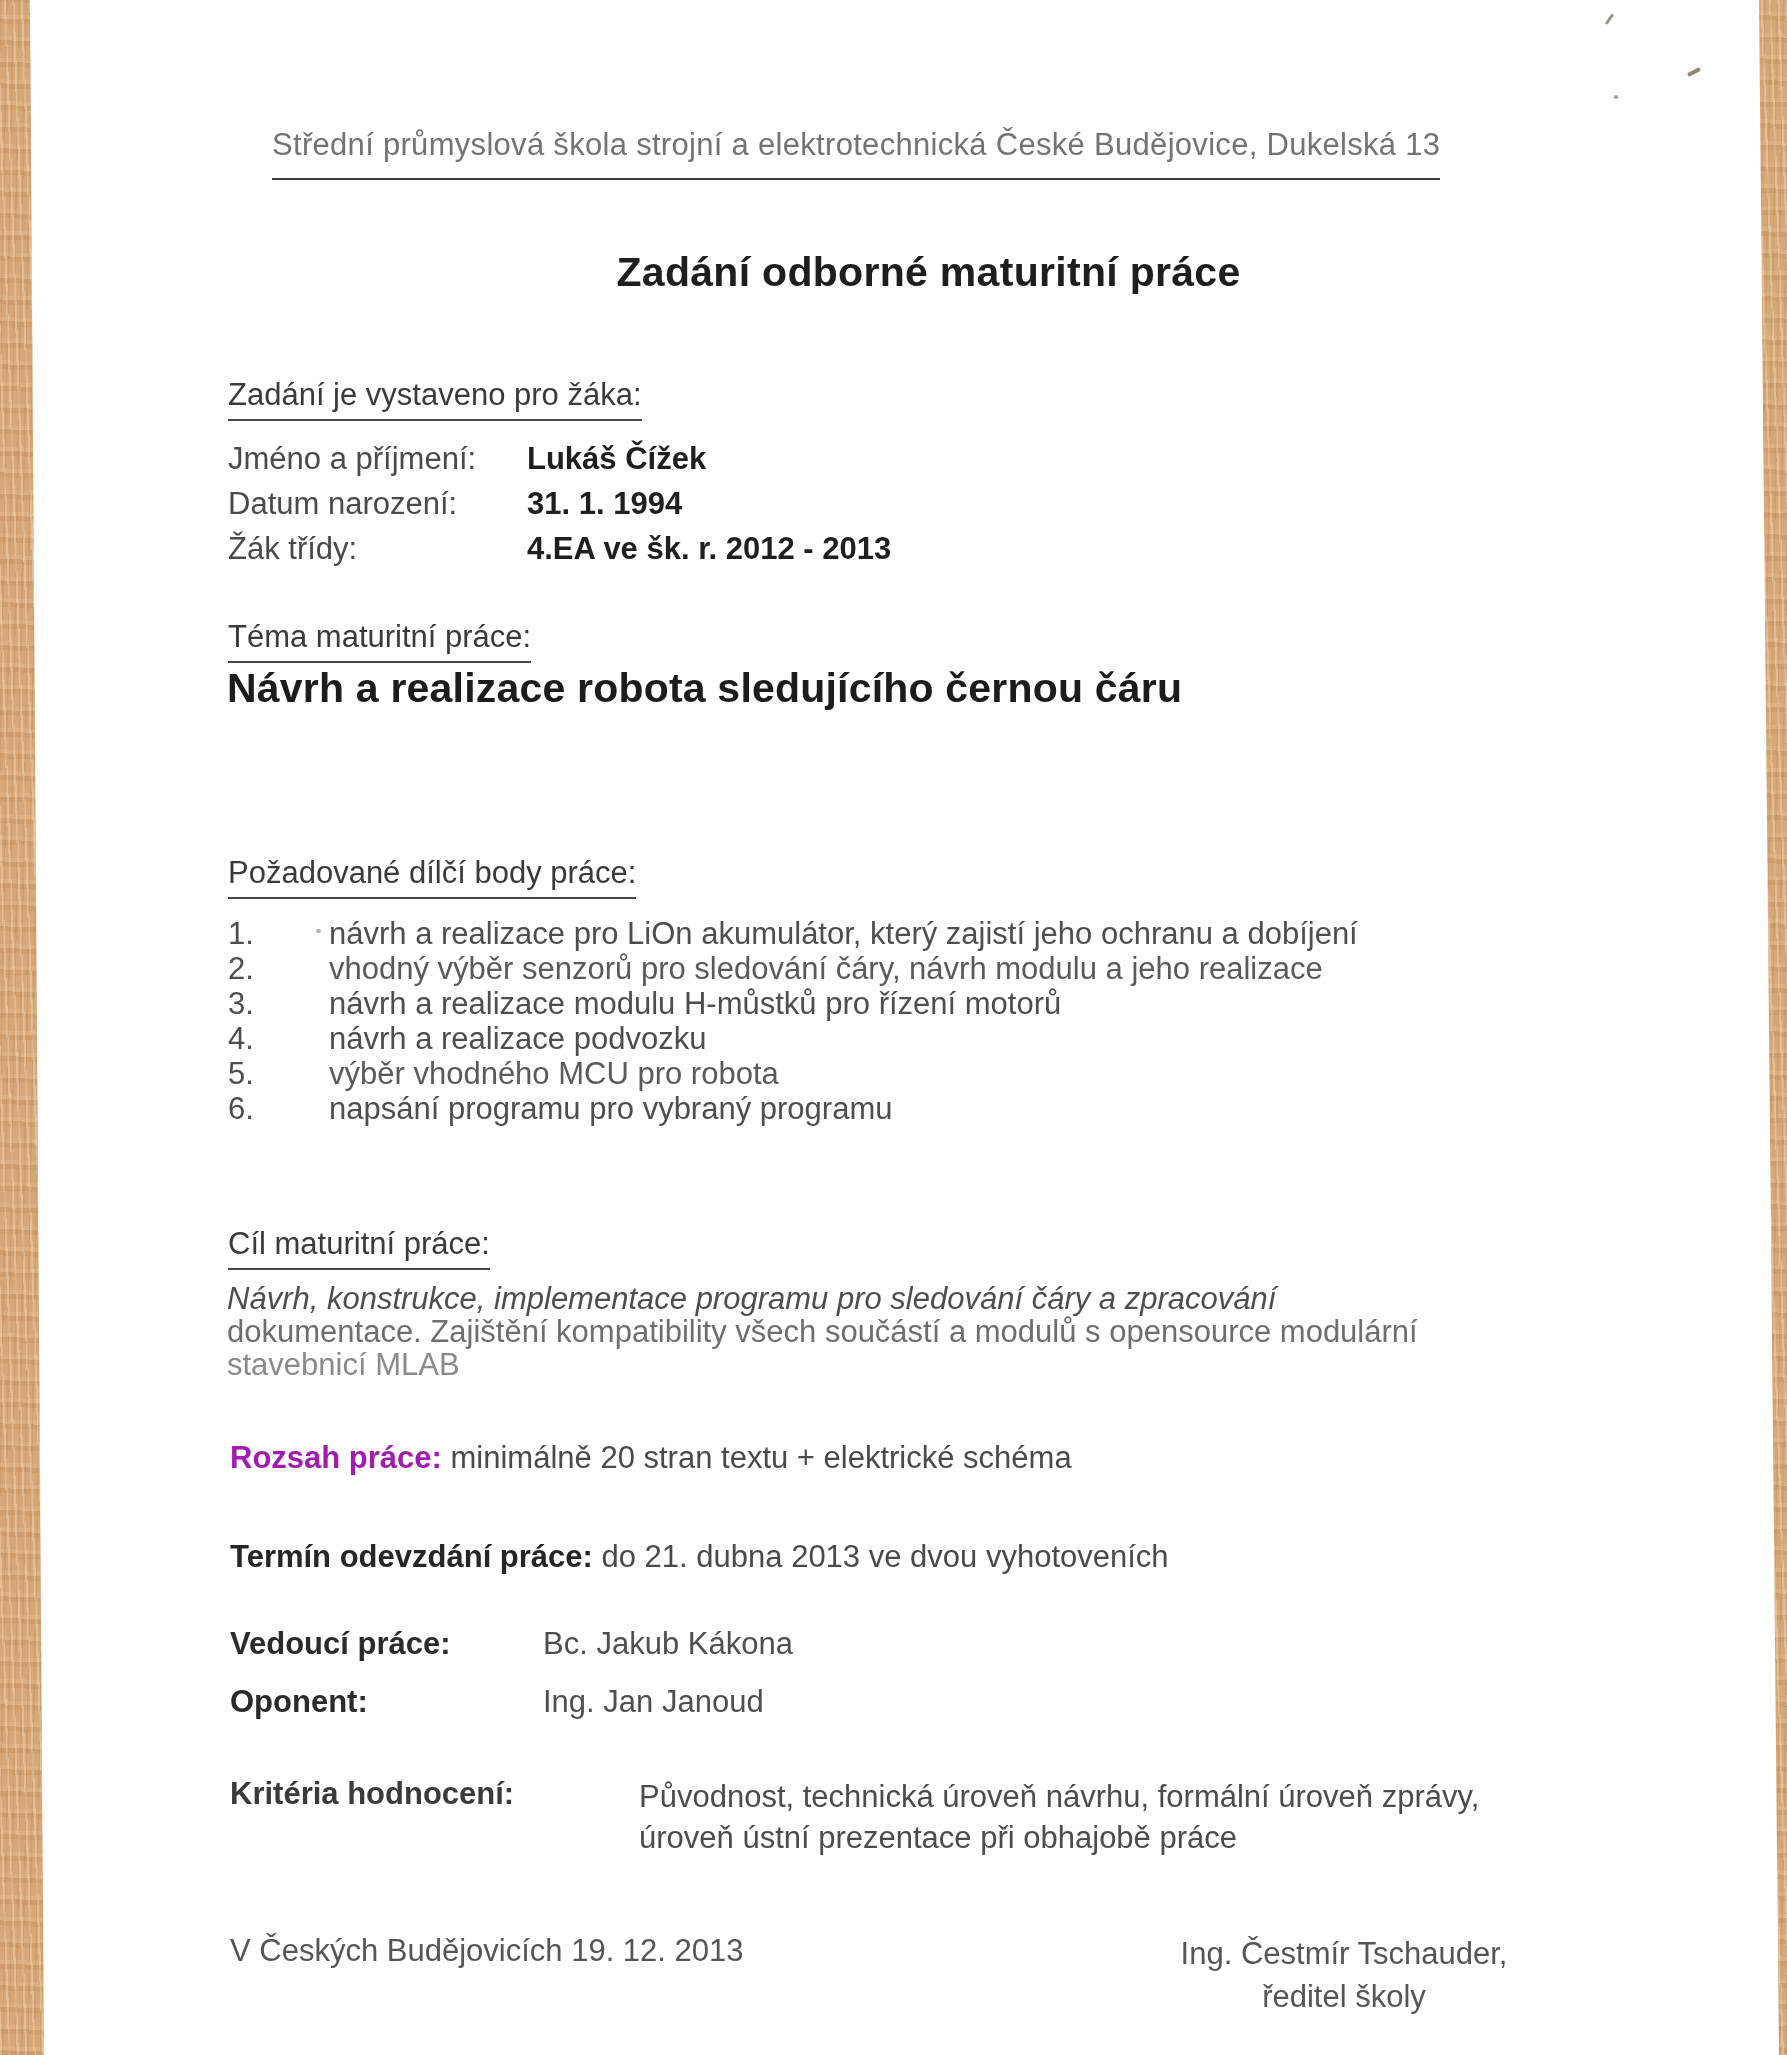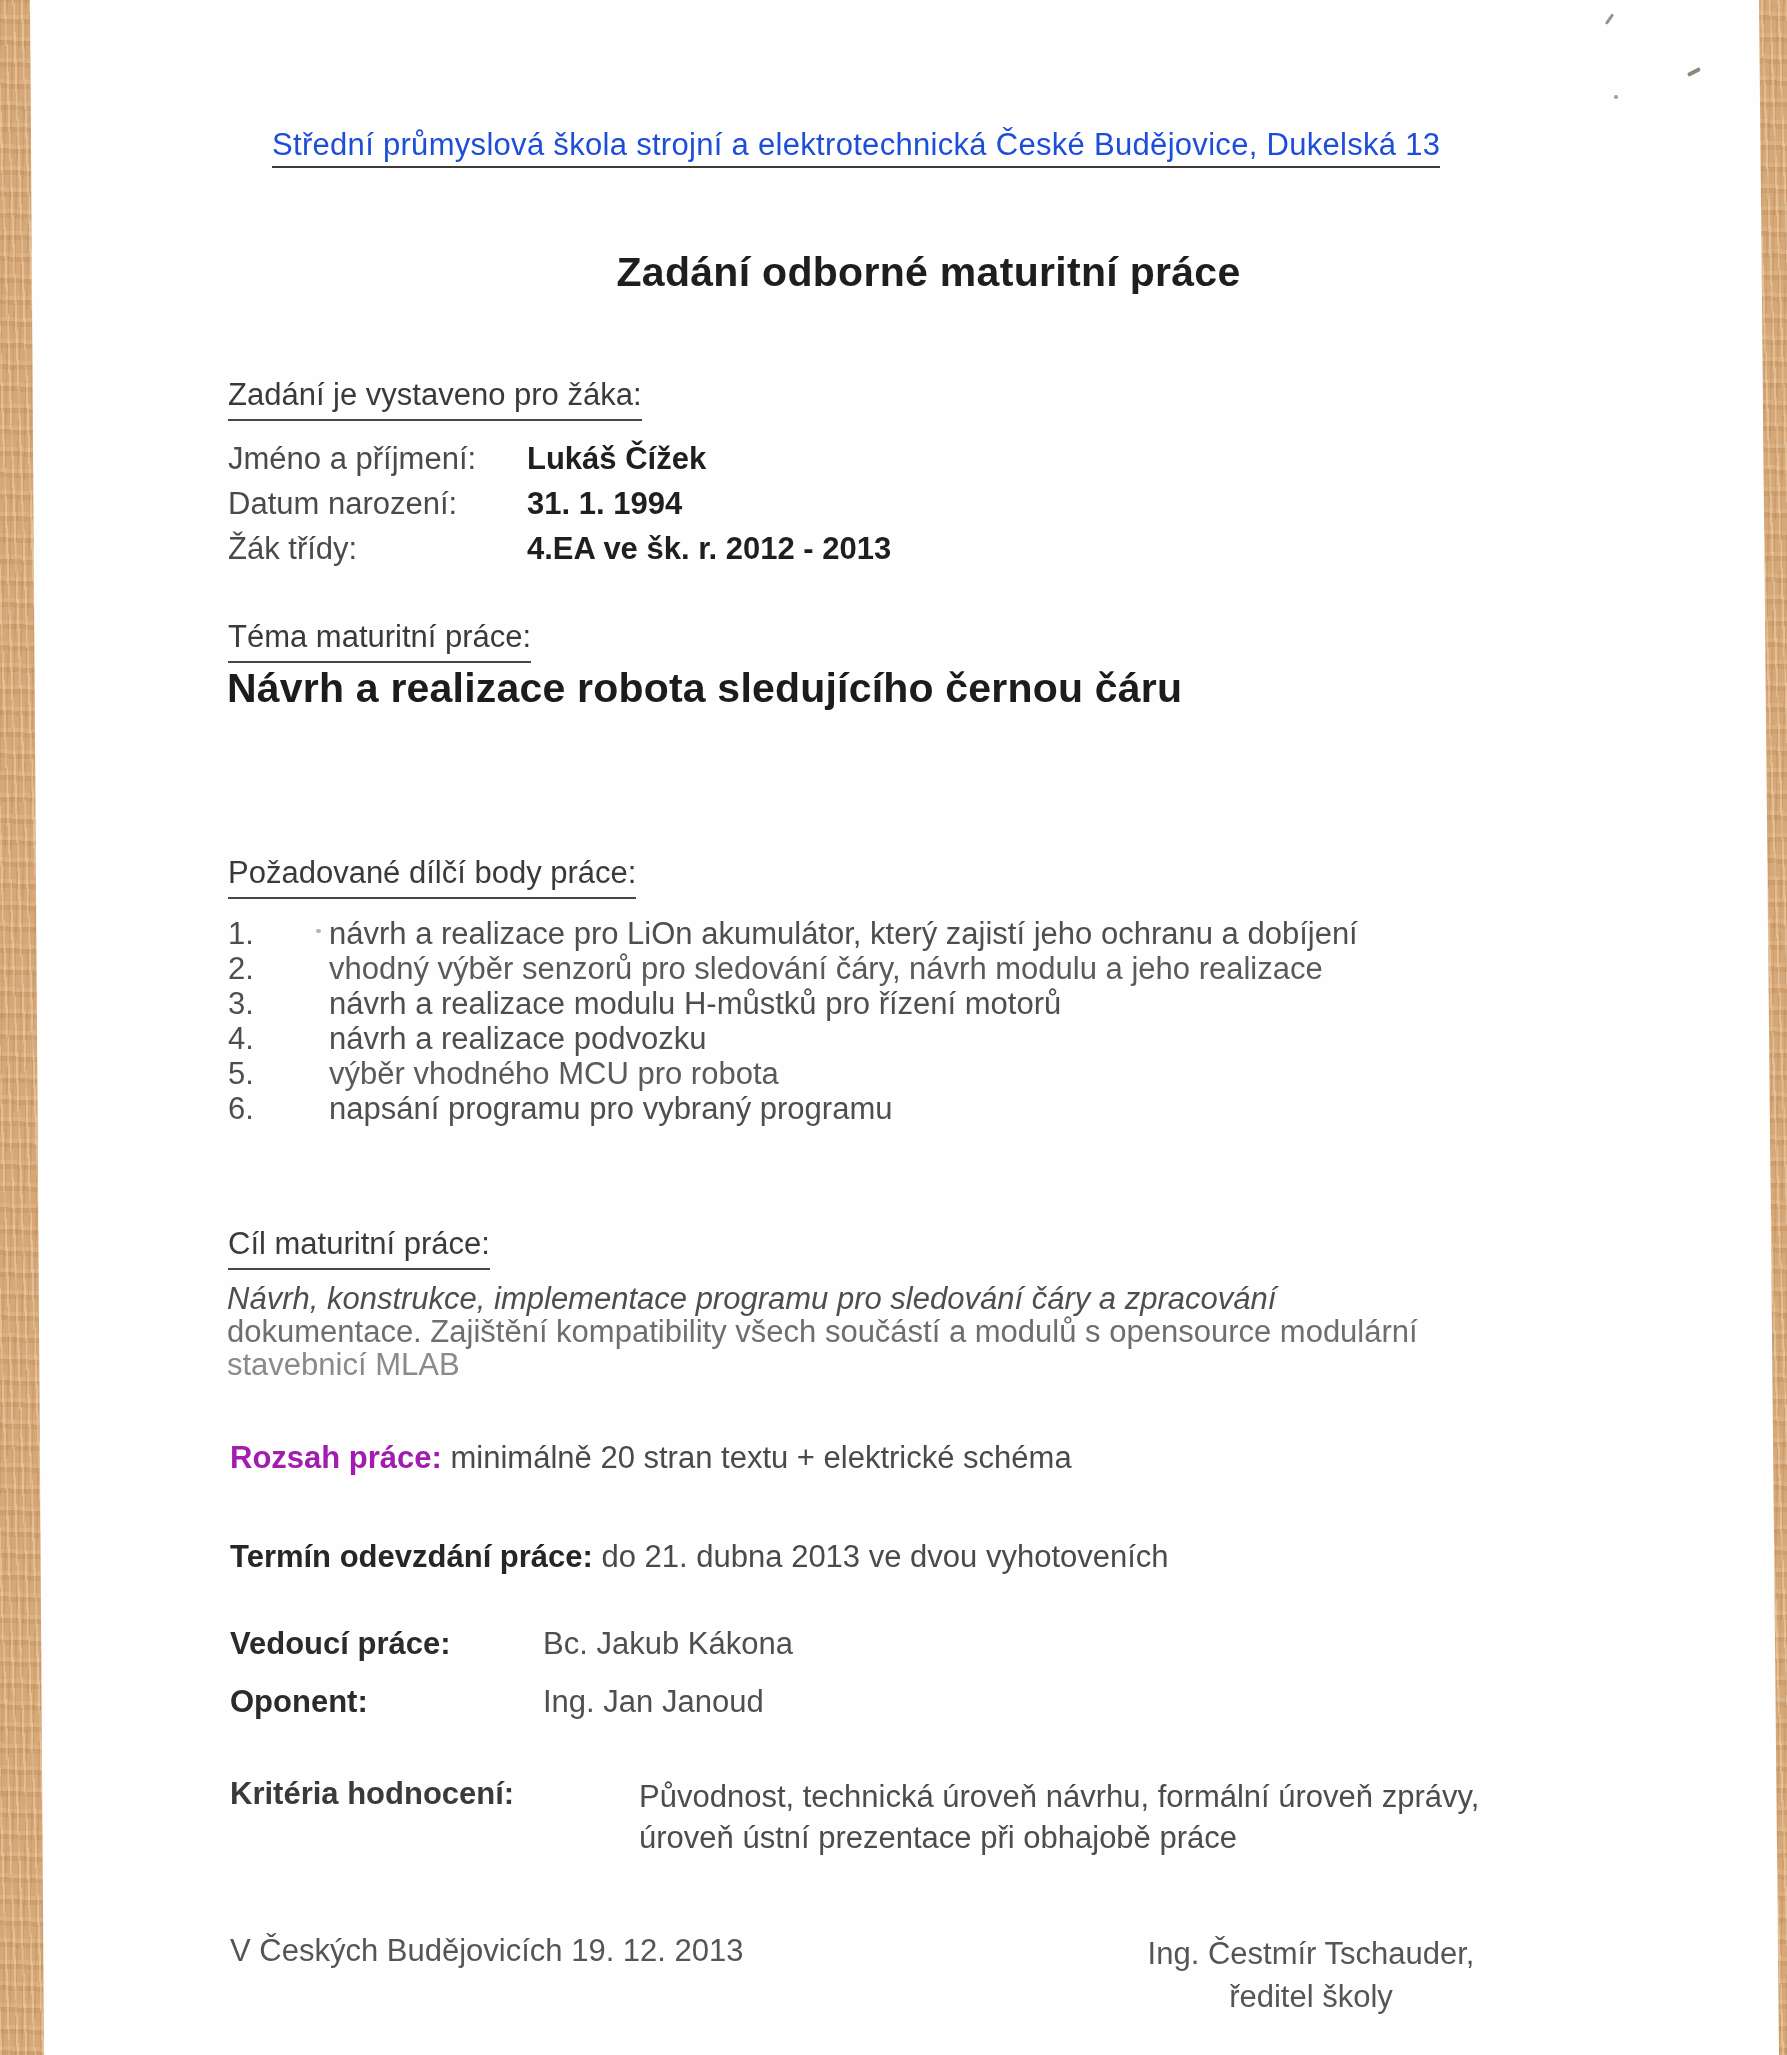--- a/index.html
+++ b/index.html
@@ -25,23 +25,23 @@
     position: absolute;
     inset: 0;
     background: #fefefe;
     clip-path: polygon(30px 0px, 1759px 0px, 1779px 2056px, 44px 2056px);
   }
   .abs { position: absolute; }
   .bold { font-weight: bold; color: #242424; }
 
   .school-header {
     top: 127px; left: 272px;
-    font-size: 31px; color: #1d4ed8;
+    font-size: 31px; color: #737373;
     border-bottom: 2.8px solid #3f3b38;
-    padding-bottom: 3px;
+    padding-bottom: 15px;
     letter-spacing: 0.3px;
   }
   .doc-title {
     top: 249px; left: 0; width: 1857px;
     text-align: center;
     font-size: 41px; font-weight: bold; color: #1e1e1e;
     letter-spacing: 0.3px;
   }
   .section-heading {
     font-size: 31px; color: #3a3a3a;
@@ -93,21 +93,21 @@
   }
   .people-label { font-weight: bold; color: #2b2b2b; }
   .people-value { color: #4f4f4f; }
 
   .criteria-row { top: 1776px; left: 230px; display: flex; }
   .criteria-label { width: 409px; font-size: 31px; font-weight: bold; color: #3a3a3a; }
   .criteria-value { width: 866px; font-size: 31px; color: #4c4c4c; line-height: 41px; }
 
   .footer-place { top: 1933px; left: 230px; font-size: 31px; color: #555555; }
   .signature-block {
-    top: 1932px; left: 1084px; width: 454px;
+    top: 1932px; left: 1117px; width: 454px;
     text-align: center;
     font-size: 31px; color: #555555; line-height: 43px;
   }
 
   
   .speck { position: absolute; background: #9a948a; }
   .speck-slash { left: 1608px; top: 12.6px; width: 2.8px; height: 12px; transform: rotate(35deg); border-radius: 1.4px; }
   .speck-comma { left: 1687px; top: 70px; width: 14px; height: 4.2px; transform: rotate(-28deg); border-radius: 2.1px; background: #8d8679; }
   .speck-dot { left: 1614px; top: 95px; width: 4.2px; height: 3.5px; border-radius: 50%; background: #a59e93; }
   .speck-list-dot { left: 316px; top: 929px; width: 4.9px; height: 4.2px; border-radius: 50%; background: #b7b1a7; }

